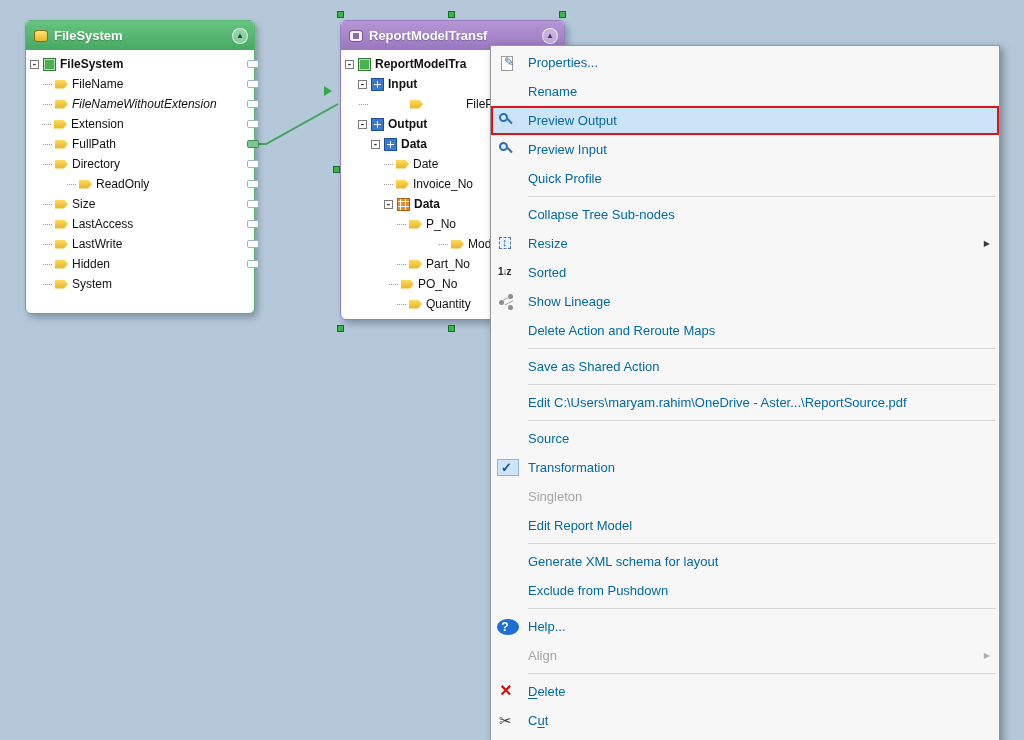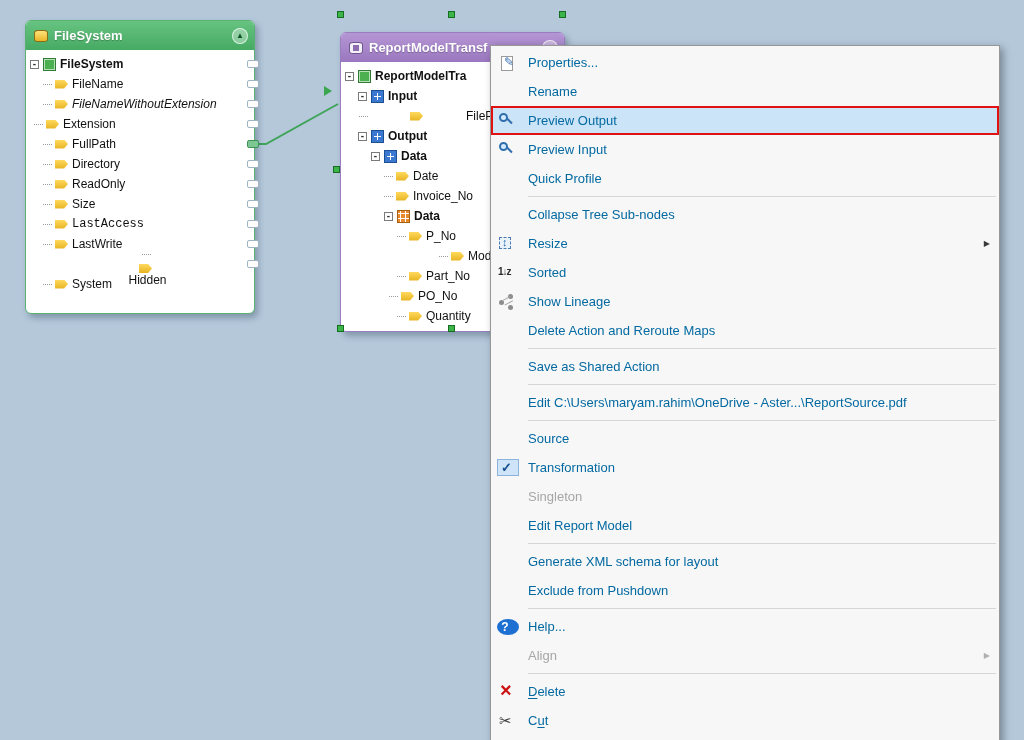--- a/index.html
+++ b/index.html
@@ -10,21 +10,21 @@
     -webkit-font-smoothing:antialiased;
   }
   .wires{position:absolute;left:0;top:0;z-index:4;pointer-events:none;}
 
   
   .node{
     position:absolute;background:#fff;border-radius:6px;z-index:5;
     box-shadow:3px 4px 6px rgba(40,60,80,.35);
   }
   .fs-node{left:25px;top:20px;width:228px;height:292px;border:1px solid #58b271;}
-  .rm-node{left:340px;top:32px;width:223px;height:298px;border:1px solid #9a7cc0;}
+  .rm-node{left:340px;top:20px;width:223px;height:298px;border:1px solid #9a7cc0;}
   .node-header{
     height:29px;display:flex;align-items:center;gap:6px;padding:0 6px 0 8px;
     border-radius:5px 5px 0 0;color:#fff;font-size:13px;font-weight:bold;
   }
   .header-green{background:linear-gradient(#67c381,#46aa63);}
   .header-purple{background:linear-gradient(#b596d4,#9a77bf);}
   .hdr-title{flex:1 1 auto;white-space:nowrap;overflow:hidden;text-shadow:0 1px 1px rgba(0,0,0,.25);}
   .hdr-collapse{
     flex:0 0 16px;width:16px;height:16px;border-radius:50%;
     background:rgba(255,255,255,.35);border:1px solid rgba(255,255,255,.7);
@@ -126,56 +126,56 @@
       <div class="tree-row" style="padding-left: 17px;">
         <span class="t-conn"></span>
         <span class="t-icon ti-tag"></span>
         <span class="t-label">FileName</span>
       </div>
       <div class="tree-row" style="padding-left: 17px; font-style: italic;">
         <span class="t-conn"></span>
         <span class="t-icon ti-tag"></span>
         <span class="t-label">FileNameWithoutExtension</span>
       </div>
-      <div class="tree-row" style="padding-left: 8px;">
+      <div class="tree-row" style="padding-left: 16px;">
         <span class="t-conn"></span>
         <span class="t-icon ti-tag"></span>
         <span class="t-label">Extension</span>
       </div>
       <div class="tree-row" style="padding-left: 17px;">
         <span class="t-conn"></span>
         <span class="t-icon ti-tag"></span>
         <span class="t-label">FullPath</span>
       </div>
       <div class="tree-row" style="padding-left: 17px; text-align: right;">
         <span class="t-conn"></span>
         <span class="t-icon ti-tag"></span>
         <span class="t-label">Directory</span>
       </div>
-      <div class="tree-row" style="padding-left: 17px;">
+      <div class="tree-row" style="padding-left: 17px; margin-left: 24px;">
         <span class="t-conn"></span>
         <span class="t-icon ti-tag"></span>
         <span class="t-label">ReadOnly</span>
       </div>
       <div class="tree-row" style="padding-left: 17px;">
         <span class="t-conn"></span>
         <span class="t-icon ti-tag"></span>
         <span class="t-label">Size</span>
       </div>
-      <div class="tree-row" style="padding-left: 17px; font-family: Liberation Mono, monospace;">
+      <div class="tree-row" style="padding-left: 17px;">
         <span class="t-conn"></span>
         <span class="t-icon ti-tag"></span>
         <span class="t-label">LastAccess</span>
       </div>
       <div class="tree-row" style="padding-left: 17px;">
         <span class="t-conn"></span>
         <span class="t-icon ti-tag"></span>
         <span class="t-label">LastWrite</span>
       </div>
-      <div class="tree-row" style="padding-left: 17px; flex-direction: column;">
+      <div class="tree-row" style="padding-left: 17px;">
         <span class="t-conn"></span>
         <span class="t-icon ti-tag"></span>
         <span class="t-label">Hidden</span>
       </div>
       <div class="tree-row" style="padding-left: 17px;">
         <span class="t-conn"></span>
         <span class="t-icon ti-tag"></span>
         <span class="t-label">System</span>
       </div>
     </div>

